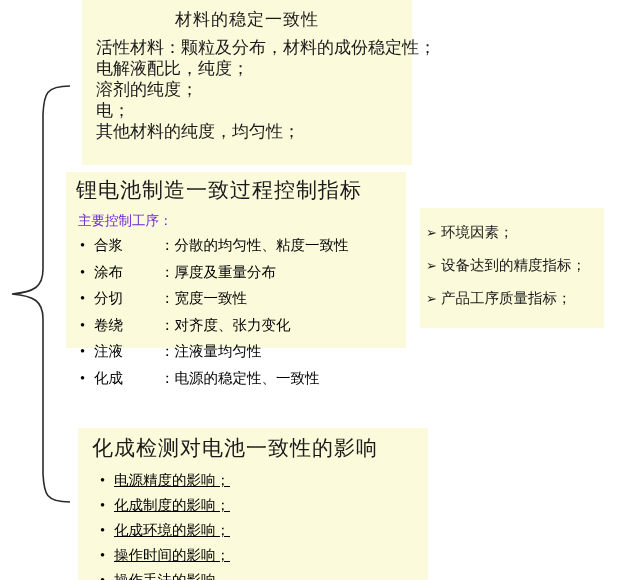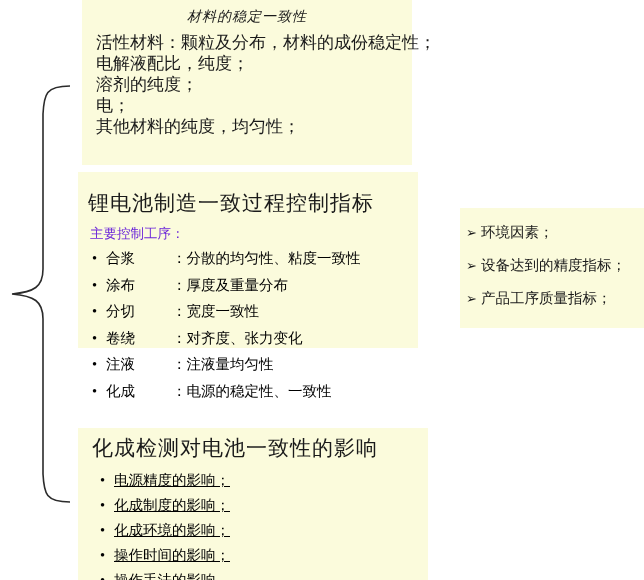--- a/index.html
+++ b/index.html
@@ -54,33 +54,32 @@
     white-space: nowrap;
   }
   #box-material {
     left: 82px;
     top: 0px;
     width: 330px;
     height: 165px;
     padding: 4px 8px 0 8px;
   }
   #box-material .box-title {
-    font-size: 14px;
+    font-size: 17px;
     padding-top: 4px;
-    font-style: italic;
   }
   #box-material .line {
     padding-left: 6px;
   }
   #box-process {
-    left: 78px;
+    left: 66px;
     top: 172px;
     width: 340px;
     height: 176px;
-    padding: 15px 8px 0 6px;
+    padding: 2px 8px 0 6px;
   }
   #box-process .box-title {
     font-size: 21px;
     text-align: left;
     padding-left: 4px;
   }
   #box-process .sub-label {
     font-size: 13.5px;
     font-family: "Liberation Serif", serif;
     padding-left: 6px;
@@ -102,21 +101,20 @@
   .bullet-key {
     display: inline-block;
     min-width: 66px;
   }
   #box-indicators {
     left: 420px;
     top: 208px;
     width: 184px;
     height: 120px;
     padding: 8px 4px 0 6px;
-    margin-left: 40px;
   }
   .arrow-line {
     font-size: 14.5px;
     font-family: "Liberation Serif", serif;
     color: #1a1a1a;
     line-height: 32px;
     white-space: nowrap;
   }
   .arrow-glyph {
     display: inline-block;

